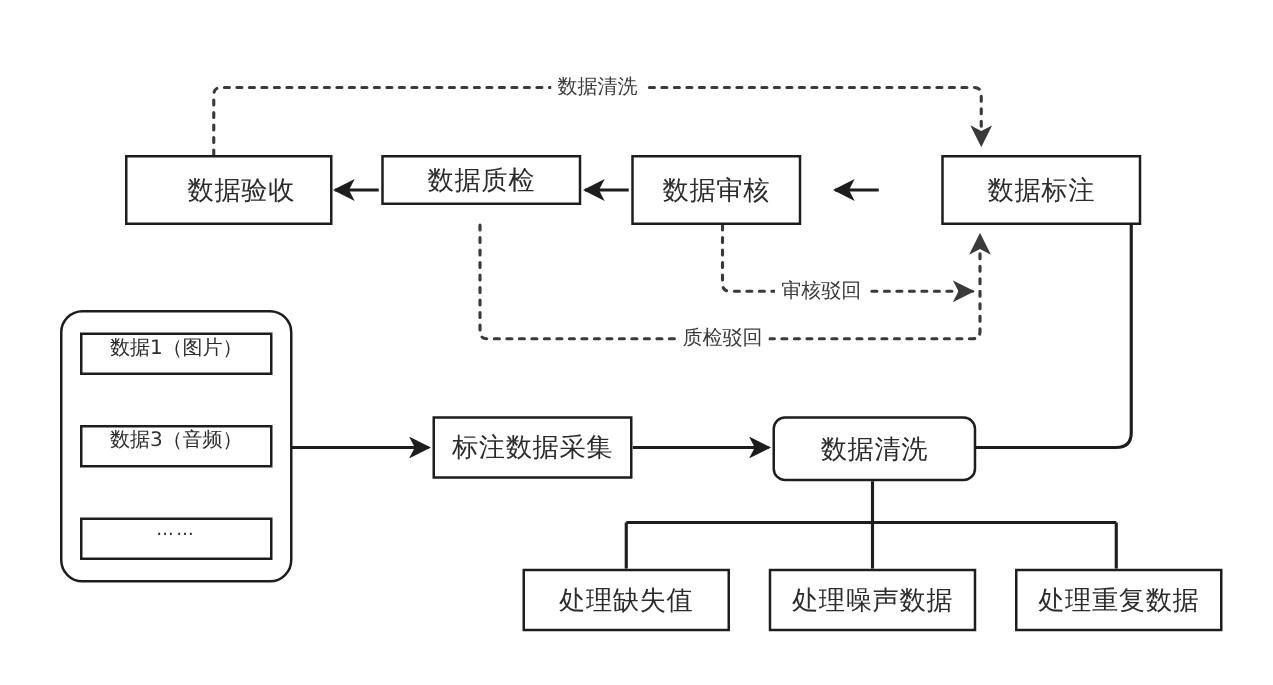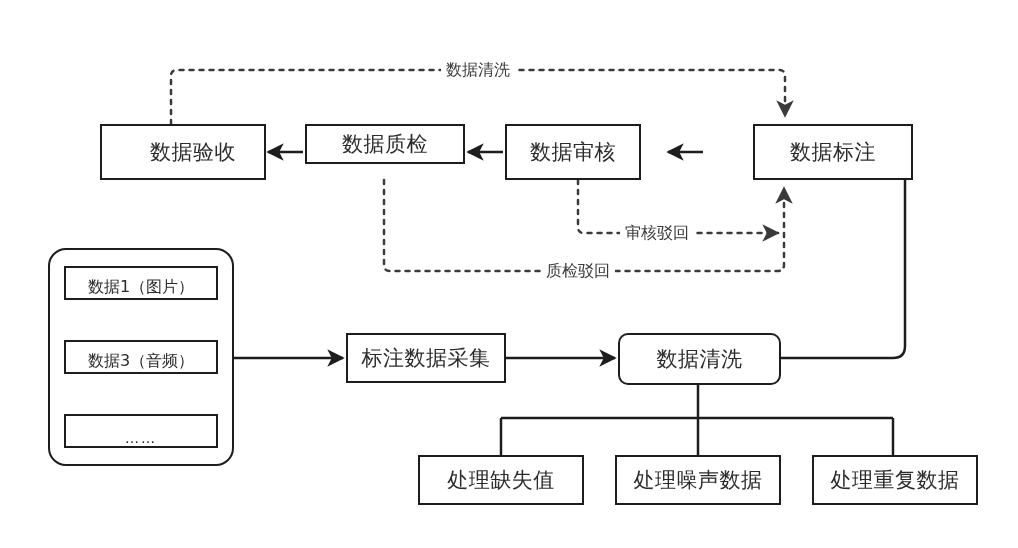--- a/index.html
+++ b/index.html
@@ -49,21 +49,21 @@
     flex-direction: column;
     justify-content: space-between;
     padding: 16px 14px;
   }
   .datarow {
     box-sizing: border-box;
     border: 2px solid #1d1d1d;
     background: #ffffff;
     height: 34px;
     display: flex;
-    align-items: flex-end;
+    align-items: flex-start;
     justify-content: center;
     font-size: 16px;
     color: #2b2b2b;
     white-space: nowrap;
   }
   .datarow.ellipsis {
     font-size: 14px;
     letter-spacing: 2px;
   }
   .edgelabel {

